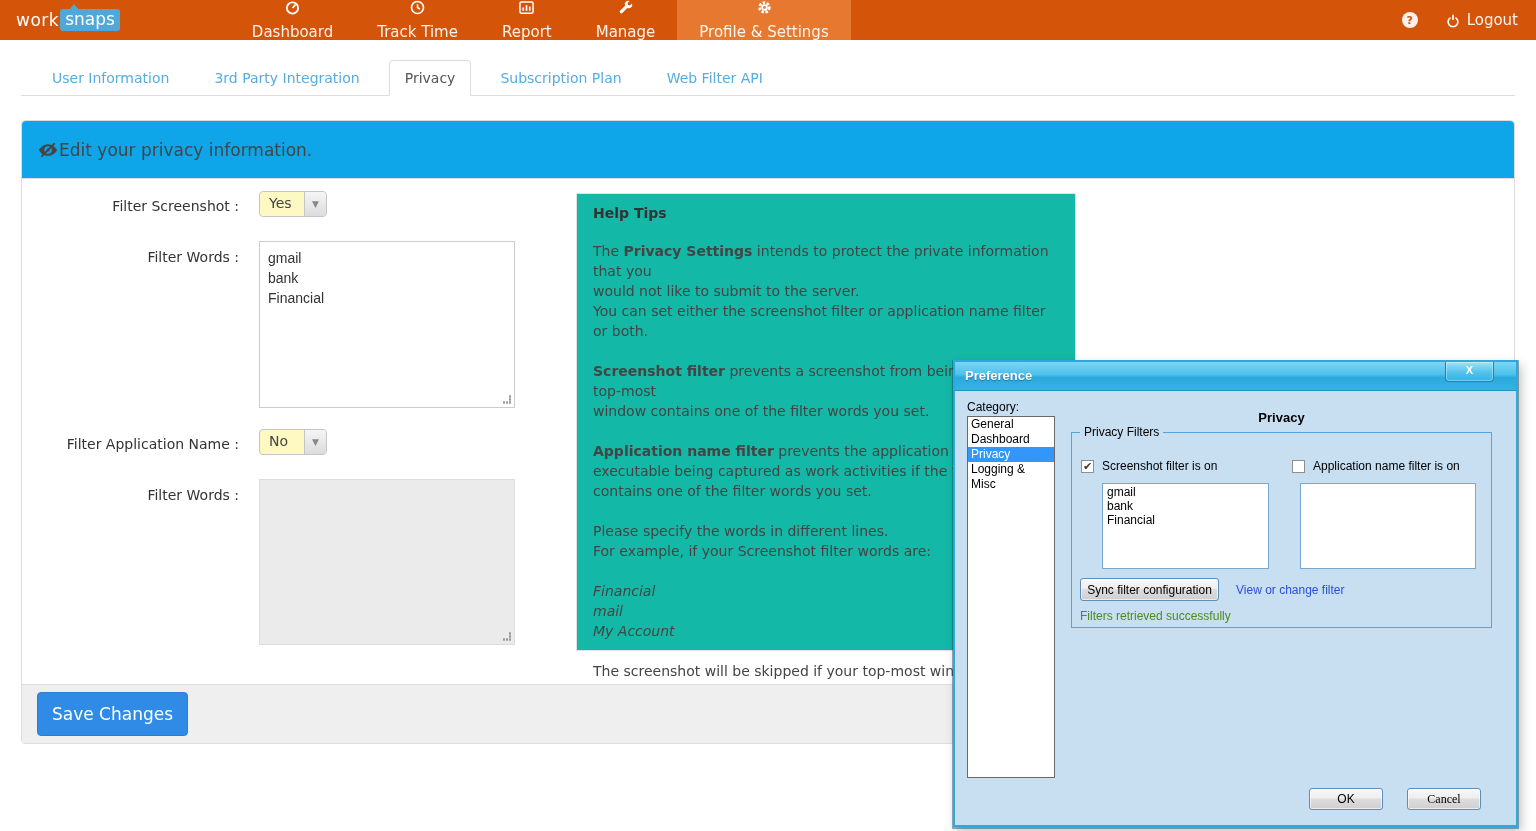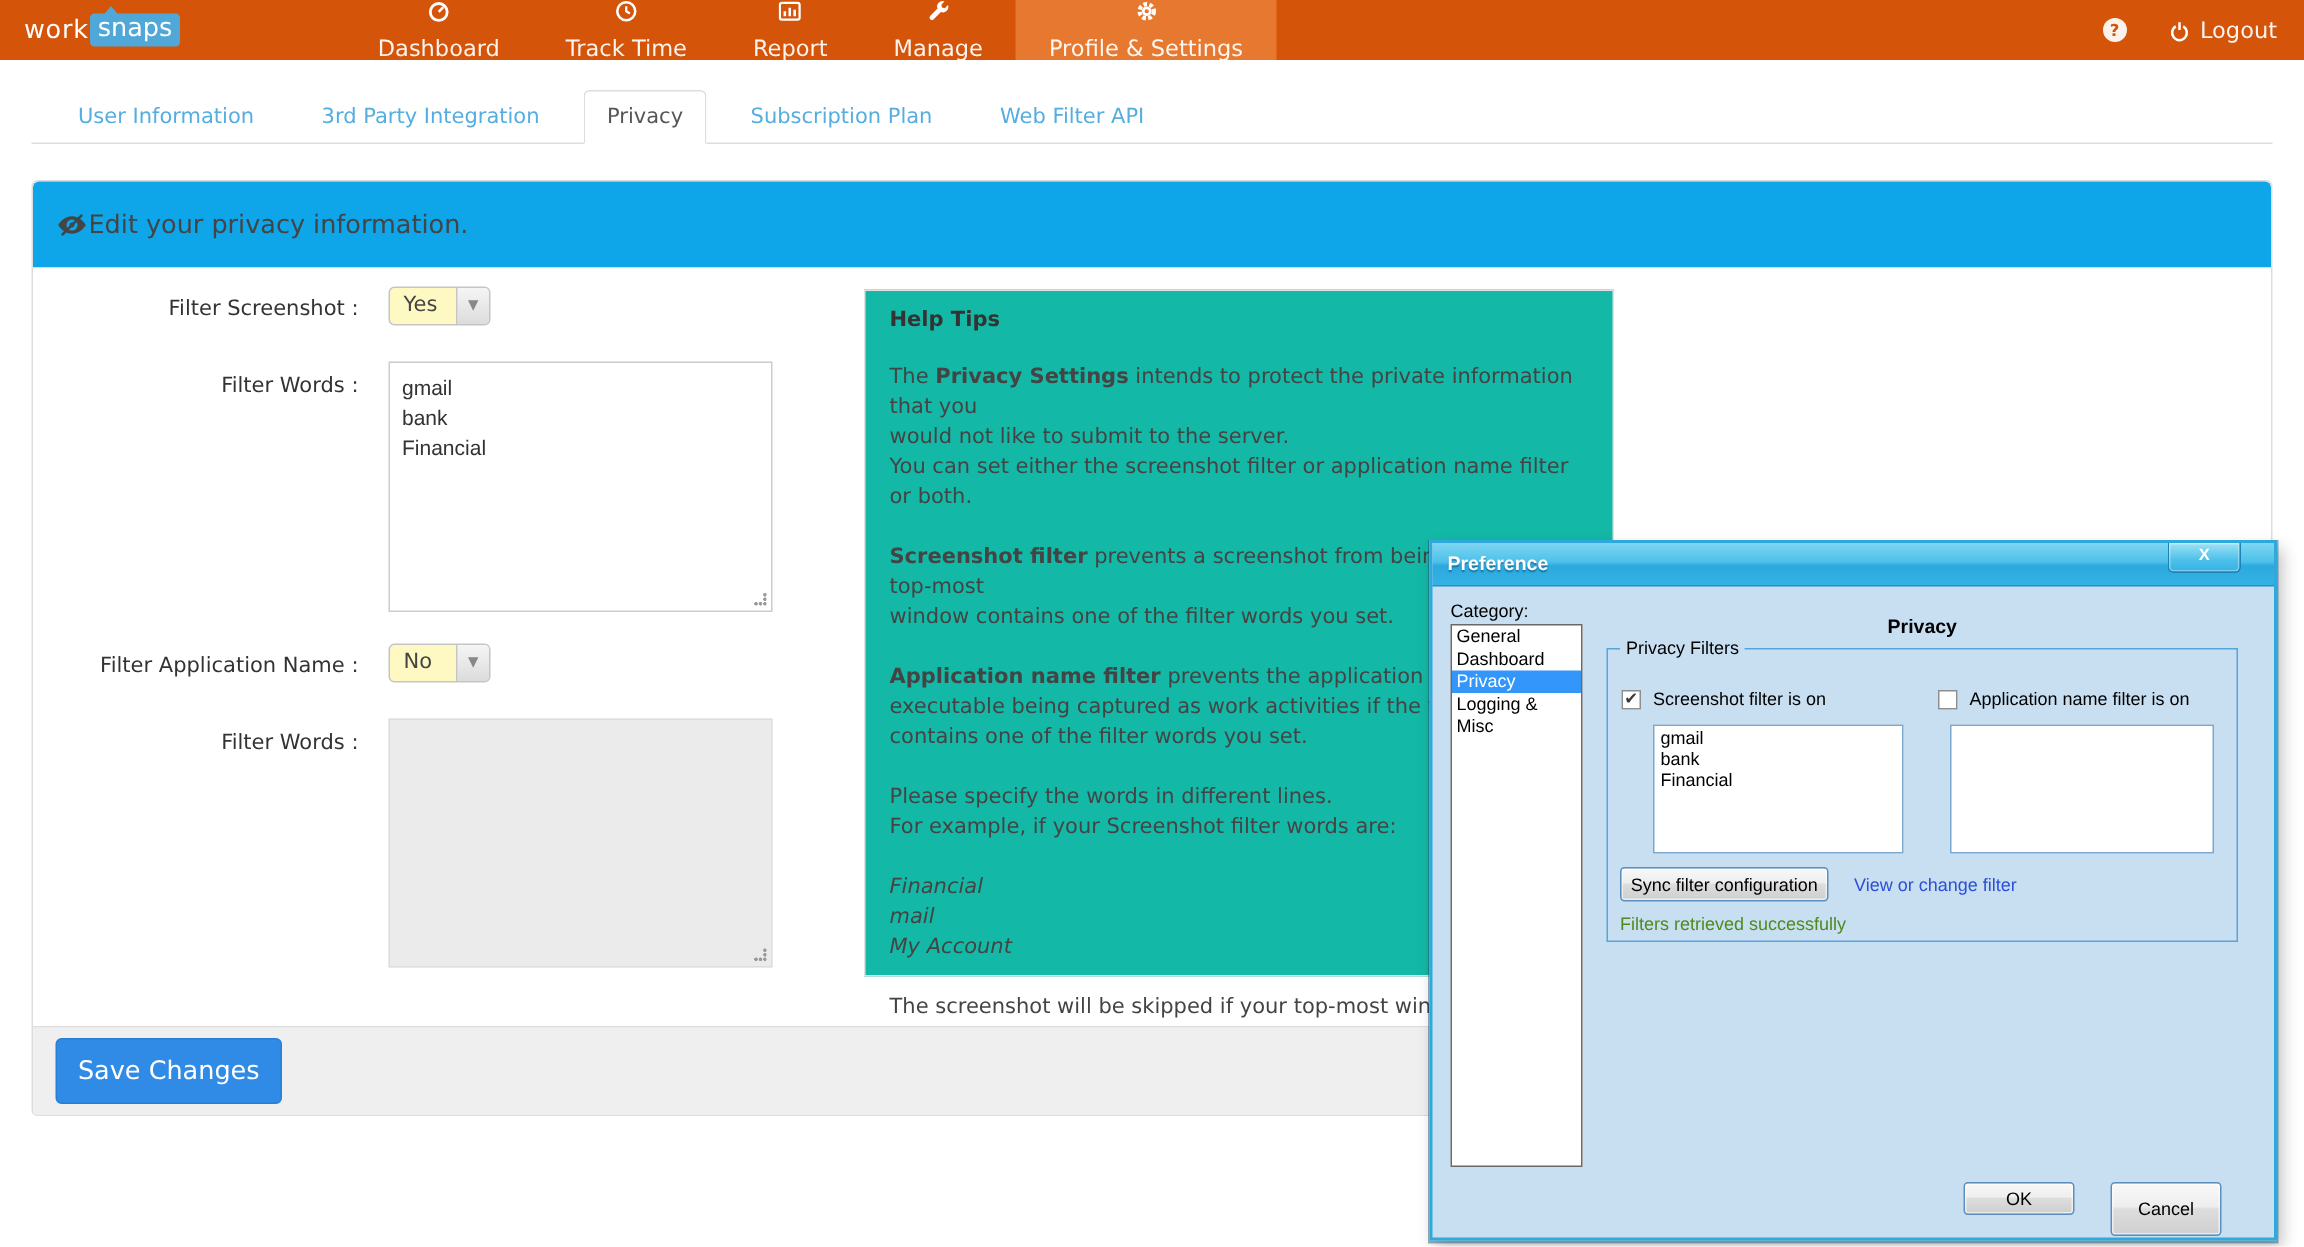--- a/index.html
+++ b/index.html
@@ -69,21 +69,21 @@
   .checkbox-row{position:absolute;display:flex;align-items:center;gap:8px;cursor:pointer;}
   .cb{width:13px;height:13px;background:#fff;border:1px solid #8e8e8e;box-sizing:border-box;display:flex;align-items:center;justify-content:center;font-size:11px;color:#3a3a3a;line-height:11px;}
   .cb-label{font-size:12px;color:#000;}
   .filter-list{border:1px solid #7aa7ce;padding:1px 4px;}
   .filter-item{line-height:14px;}
   .win-btn{background:linear-gradient(#f8f8f8,#eee 45%,#ddd 50%,#cfcfcf);border:1px solid #5d8fbe;border-radius:3px;font:12px "Liberation Sans",sans-serif;color:#000;cursor:pointer;box-shadow:inset 0 0 0 1px rgba(255,255,255,.6);position:absolute;}
   .sync-btn{left:125px;top:216px;width:139px;height:23px;}
   .dlg-link{position:absolute;left:281px;top:221px;font-size:12px;color:#2b4fd7;cursor:pointer;}
   .dlg-status{position:absolute;left:125px;top:247px;font-size:12px;color:#4e8a1e;}
   .ok-btn{left:354px;top:426px;width:74px;height:22px;}
-  .cancel-btn{left:452px;top:426px;width:74px;height:36px;}
+  .cancel-btn{left:452px;top:426px;width:74px;height:22px;font-family:Liberation Serif, serif;}
 </style>
 </head>
 <body>
 
 <div id="app">
 
   <div class="navbar">
     <div class="brand">
       <span class="brand-work">work</span>
       <span class="brand-chip">snaps</span>

